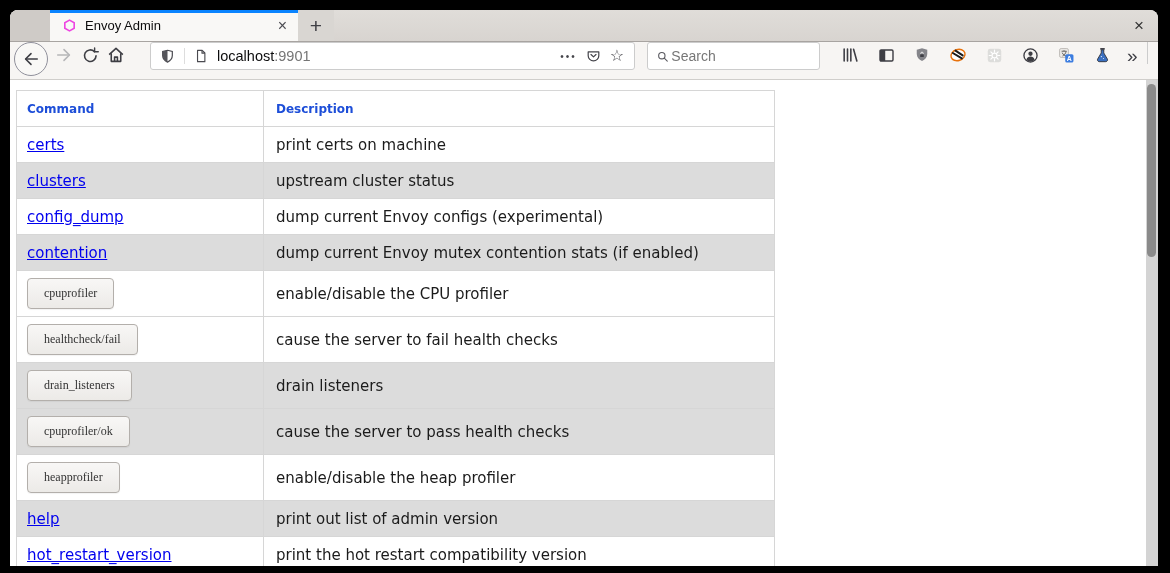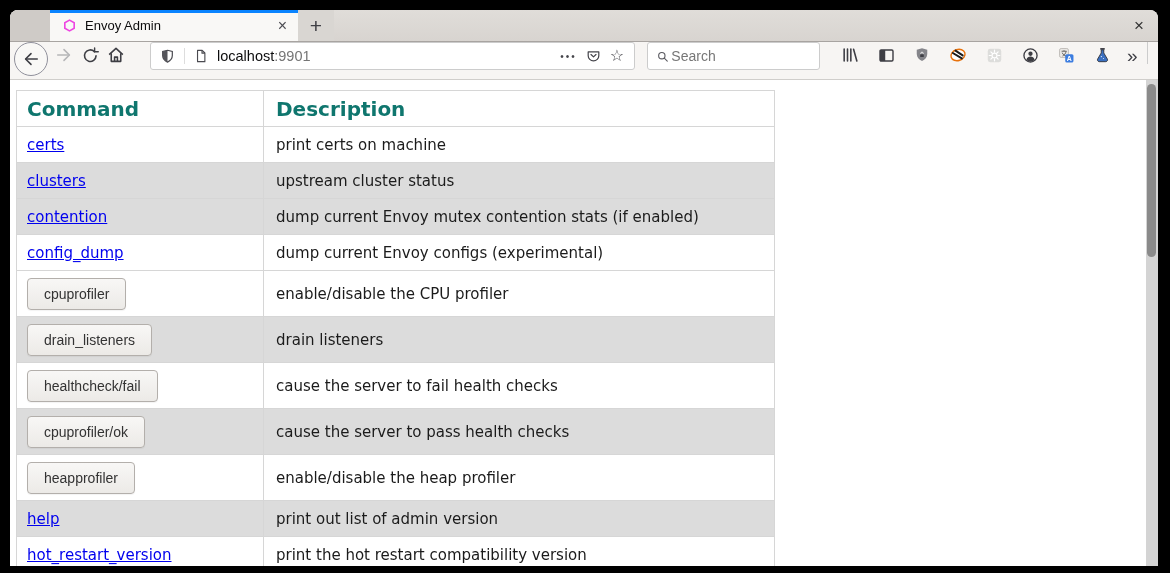--- a/index.html
+++ b/index.html
@@ -46,29 +46,29 @@
   .searchbox input::placeholder{color:#777;}
   .tool-icons{display:flex;align-items:center;margin-left:17px;gap:10px;}
   .chev{font-size:19px;color:#3e3e44;line-height:1;cursor:pointer;padding:0 2px;}
   .separator{width:1px;height:22px;background:#ccc;margin:0 7px;flex:none;}
   
   .content{flex:1;position:relative;background:#fff;overflow:hidden;}
   table{border-collapse:collapse;margin:10px 0 0 6px;width:759px;
         font-family:"DejaVu Sans",sans-serif;table-layout:fixed;}
   th,td{border:1px solid #d6d6d6;text-align:left;vertical-align:middle;
         padding:0 12px;overflow:hidden;}
-  th{font-size:20px;font-weight:bold;color:#0f766e;}
+  th{font-size:12px;font-weight:bold;color:#1d4ed8;}
   th.c1,td.c1{width:224px;padding-left:10px;}
   td{font-size:15px;color:#1b1b1b;}
   tr.hdr{height:36px;}
   tr.r-link{height:36px;}
   tr.r-btn{height:46px;}
   tr.alt td{background:var(--alt-row,#dcdcdc);}
   td a{color:var(--link,#0000ee);text-decoration:underline;cursor:pointer;}
-  button.cmd{font-family:Liberation Sans, sans-serif;font-size:14px;color:#333;
+  button.cmd{font-family:Liberation Serif, serif;font-size:12px;color:#333;
              background:linear-gradient(#f8f7f6,#eceae7);border:1px solid #b3afab;
              border-radius:4px;padding:7px 16px;cursor:pointer;
              box-shadow:0 1px 1px rgba(0,0,0,.05);}
   .scrollbar{position:absolute;top:0;right:0;width:12px;height:100%;background:#d4d4d4;}
   .thumb{position:absolute;top:4px;left:1px;width:9px;height:173px;background:#8a8a8a;
          border-radius:5px;cursor:pointer;}
 </style>
 <title>Envoy Admin</title></head>
 <body>
 
@@ -221,39 +221,39 @@
       </thead>
       <tbody>
             <tr class="r-link">
               <td class="c1"><a href="#">certs</a></td>
               <td>print certs on machine</td>
             </tr>
             <tr class="r-link alt">
               <td class="c1"><a href="#">clusters</a></td>
               <td>upstream cluster status</td>
             </tr>
+            <tr class="r-link">
+              <td class="c1"><a href="#">config_dump</a></td>
+              <td>dump current Envoy configs (experimental)</td>
+            </tr>
             <tr class="r-link alt">
               <td class="c1"><a href="#">contention</a></td>
               <td>dump current Envoy mutex contention stats (if enabled)</td>
             </tr>
-            <tr class="r-link">
-              <td class="c1"><a href="#">config_dump</a></td>
-              <td>dump current Envoy configs (experimental)</td>
-            </tr>
             <tr class="r-btn">
               <td class="c1"><button class="cmd">cpuprofiler</button></td>
               <td>enable/disable the CPU profiler</td>
             </tr>
+            <tr class="r-btn">
+              <td class="c1"><button class="cmd">healthcheck/fail</button></td>
+              <td>cause the server to fail health checks</td>
+            </tr>
             <tr class="r-btn alt">
               <td class="c1"><button class="cmd">drain_listeners</button></td>
               <td>drain listeners</td>
-            </tr>
-            <tr class="r-btn">
-              <td class="c1"><button class="cmd">healthcheck/fail</button></td>
-              <td>cause the server to fail health checks</td>
             </tr>
             <tr class="r-btn alt">
               <td class="c1"><button class="cmd">cpuprofiler/ok</button></td>
               <td>cause the server to pass health checks</td>
             </tr>
             <tr class="r-btn">
               <td class="c1"><button class="cmd">heapprofiler</button></td>
               <td>enable/disable the heap profiler</td>
             </tr>
             <tr class="r-link alt">

